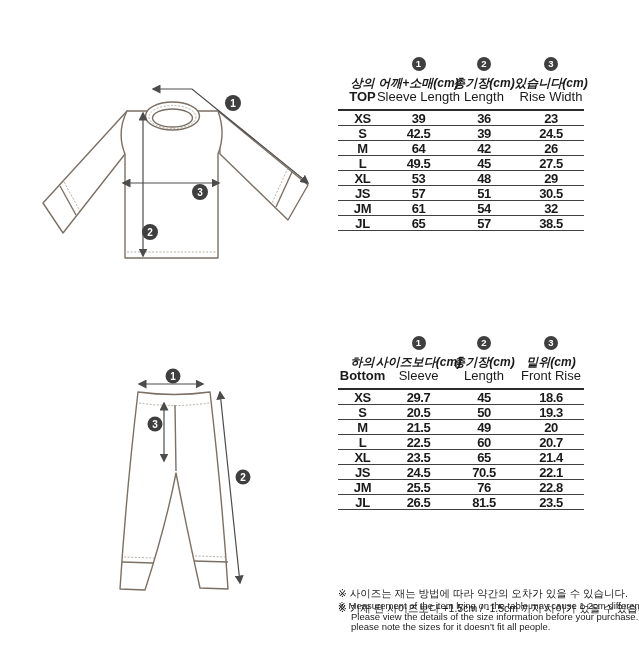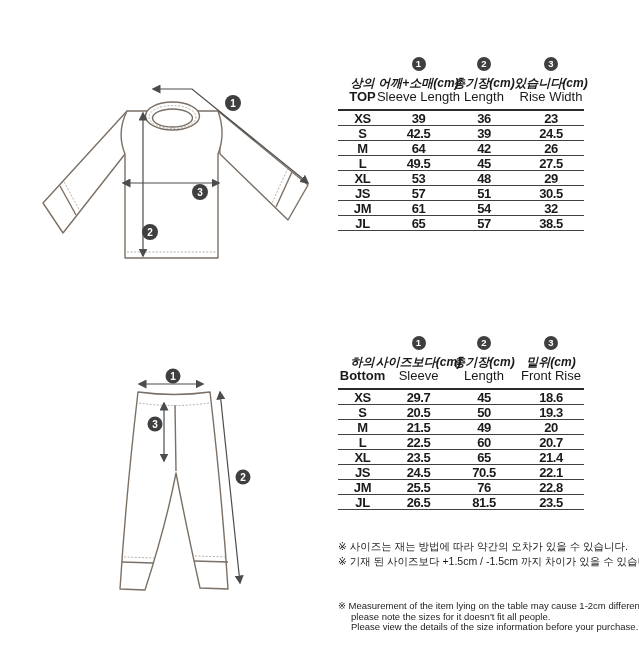--- a/index.html
+++ b/index.html
@@ -30,21 +30,21 @@
   .hen { font-size:13px; font-weight:400; white-space:nowrap; line-height:14px; }
   .hen.bold { font-weight:700; }
 
   .trow {
     display:grid; grid-template-columns:49px 63px 68px 66px;
     height:15px; border-bottom:1px solid #404040; align-items:center;
   }
   .cell { text-align:center; font-size:13px; font-weight:700; letter-spacing:-0.4px; }
 
   .notes-ko {
-    position:absolute; left:338px; top:539px; width:300px;
+    position:absolute; left:338px; top:586px; width:300px;
     font-size:10.5px; line-height:14.5px; font-weight:400; color:#1c1c1c; white-space:nowrap;
   }
   .notes-en {
     position:absolute; left:338px; top:601px; width:300px;
     font-size:9.5px; line-height:10.5px; color:#1c1c1c; white-space:nowrap;
   }
   .notes-en .indent { padding-left:13px; }
 </style>
 </head>
 <body>
@@ -266,17 +266,17 @@
       <div class="cell">23.5</div>
     </div>
   </div>
 
   <div class="notes-ko">
     <div>※ 사이즈는 재는 방법에 따라 약간의 오차가 있을 수 있습니다.</div>
     <div>※ 기재 된 사이즈보다 +1.5cm / -1.5cm 까지 차이가 있을 수 있습니다.</div>
   </div>
   <div class="notes-en">
     <div>※ Measurement of the item lying on the table may cause 1-2cm difference,</div>
+    <div class="indent">Please view the details of the size information before your purchase.</div>
     <div class="indent">please note the sizes for it doesn't fit all people.</div>
-    <div class="indent">Please view the details of the size information before your purchase.</div>
   </div>
 
 </div>
 
 </body></html>

